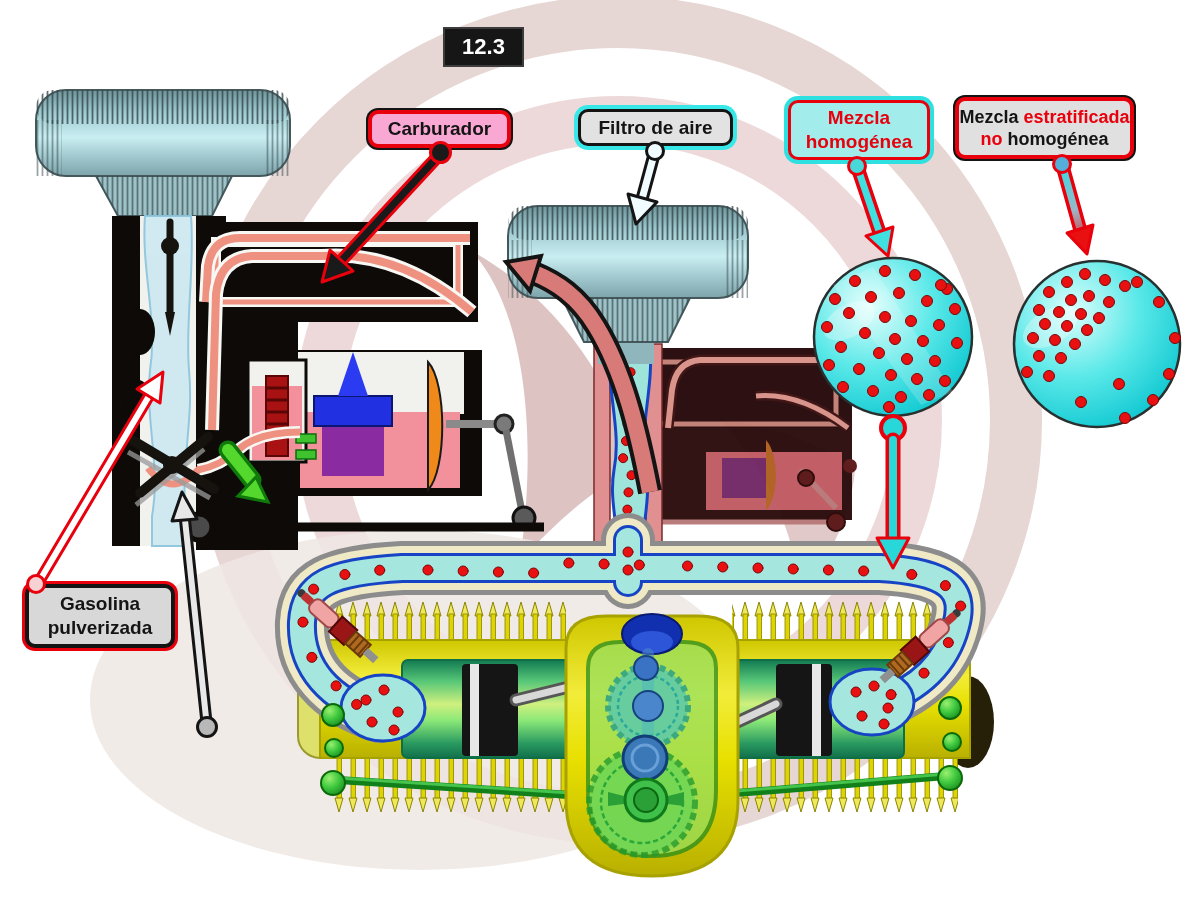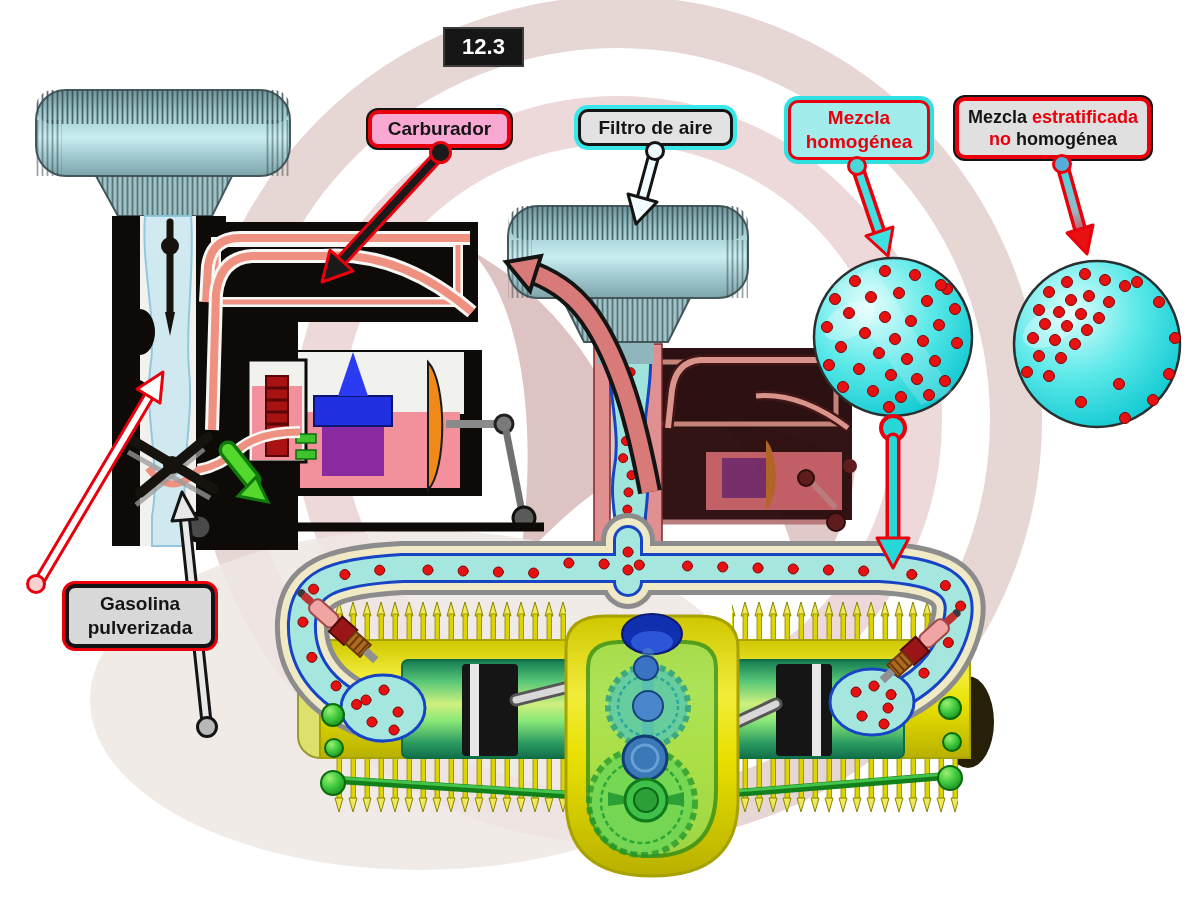--- a/index.html
+++ b/index.html
@@ -11,24 +11,24 @@
          justify-content:center;border:2px solid #3c3c3c;z-index:2;}
   .callout{position:absolute;display:flex;flex-direction:column;align-items:center;justify-content:center;
          text-align:center;font:bold 19px "Liberation Sans",sans-serif;color:#141414;
          border-radius:10px;z-index:2;line-height:1.25;box-sizing:border-box;}
   .co-carburador{left:368px;top:110px;width:143px;height:38px;background:#f9a8d4;
          border:4px solid var(--red-accent);box-shadow:0 0 0 2px #141414;}
   .co-filtro{left:578px;top:109px;width:155px;height:37px;background:#e2e2e2;
          border:3px solid #141414;box-shadow:0 0 0 4px #38e8e8;}
   .co-homog{left:788px;top:100px;width:142px;height:60px;background:#a2ecec;
          border:3px solid var(--red-accent);box-shadow:0 0 0 4px var(--cyan-accent);color:var(--red-accent);}
-  .co-estrat{left:955px;top:97px;width:196px;height:62px;background:#e0e0e0;
+  .co-estrat{left:955px;top:97px;width:179px;height:62px;background:#e0e0e0;
          border:4px solid var(--red-accent);box-shadow:0 0 0 2px #141414;font-size:18px;}
   .co-gasolina{left:25px;top:584px;width:150px;height:64px;background:#d8d8d8;
-         border:4px solid #141414;box-shadow:0 0 0 3px var(--red-accent);margin-left:40px;}
+         border:4px solid #141414;box-shadow:0 0 0 3px var(--red-accent);}
   .co-mariposa{left:152px;top:728px;width:122px;height:40px;background:#7df2f2;
          border:3px solid var(--red-accent);box-shadow:0 0 0 5px #38e8e8;}
   .t-red{color:var(--red-accent);} .t-black{color:#141414;}
   .pin{position:absolute;border-radius:50%;z-index:3;box-sizing:border-box;}
   .pin-carb{left:429px;top:141px;width:23px;height:23px;background:#1a1a1a;border:3px solid var(--red-accent);}
   .pin-filtro{left:645px;top:141px;width:20px;height:20px;background:#f0fcff;border:3px solid #141414;}
   .pin-homog{left:847px;top:156px;width:20px;height:20px;background:#48d8d8;border:3px solid var(--red-accent);}
   .pin-estrat{left:1052px;top:154px;width:20px;height:20px;background:#55aed8;border:3px solid var(--red-accent);}
   .pin-gasolina{left:26px;top:574px;width:20px;height:20px;background:#f8d2d2;border:3px solid var(--red-accent);}
   .pin-mariposa{left:196px;top:716px;width:22px;height:22px;background:#b8b8b8;border:3px solid #141414;}

